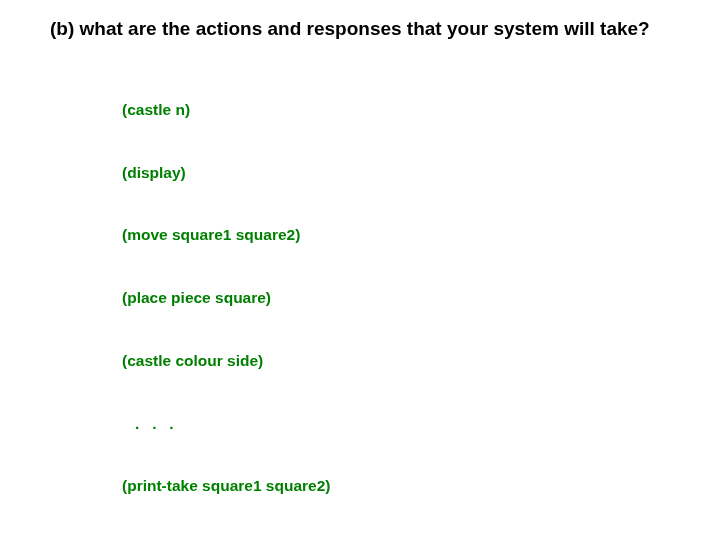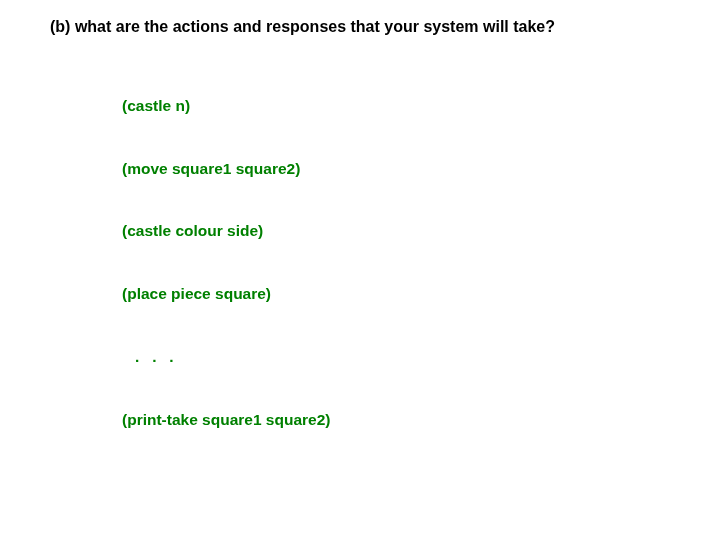--- a/index.html
+++ b/index.html
@@ -11,44 +11,45 @@
     font-family: Arial, Helvetica, sans-serif;
     font-size: 16px;
     color: #000000;
   }
   .page {
     padding: 18px 40px 0 50px;
   }
   .question {
     color: #000000;
     font-weight: bold;
-    font-size: 16px;
+    font-size: 19px;
     margin: 0 0 18px 0;
   }
   .code-block {
     margin: 0 0 18px 72px;
     color: #008000;
     font-weight: bold;
     font-size: 15.5px;
     line-height: 1.35;
     white-space: pre;
   }
 </style>
 </head>
 <body>
 
 <div class="page">
 
   <div class="question">(b) what are the actions and responses that your system will take?</div>
 
   <div class="code-block">
     <div>(castle n)</div>
+    <div>(display)</div>
     <div>(move square1 square2)</div>
+    <div>(place piece square)</div>
     <div>(castle colour side)</div>
-    <div>(place piece square)</div>
     <div>   .   .   .</div>
     <div>(print-take square1 square2)</div>
     
     
     
   </div>
 
 </div>
 
 </body></html>

